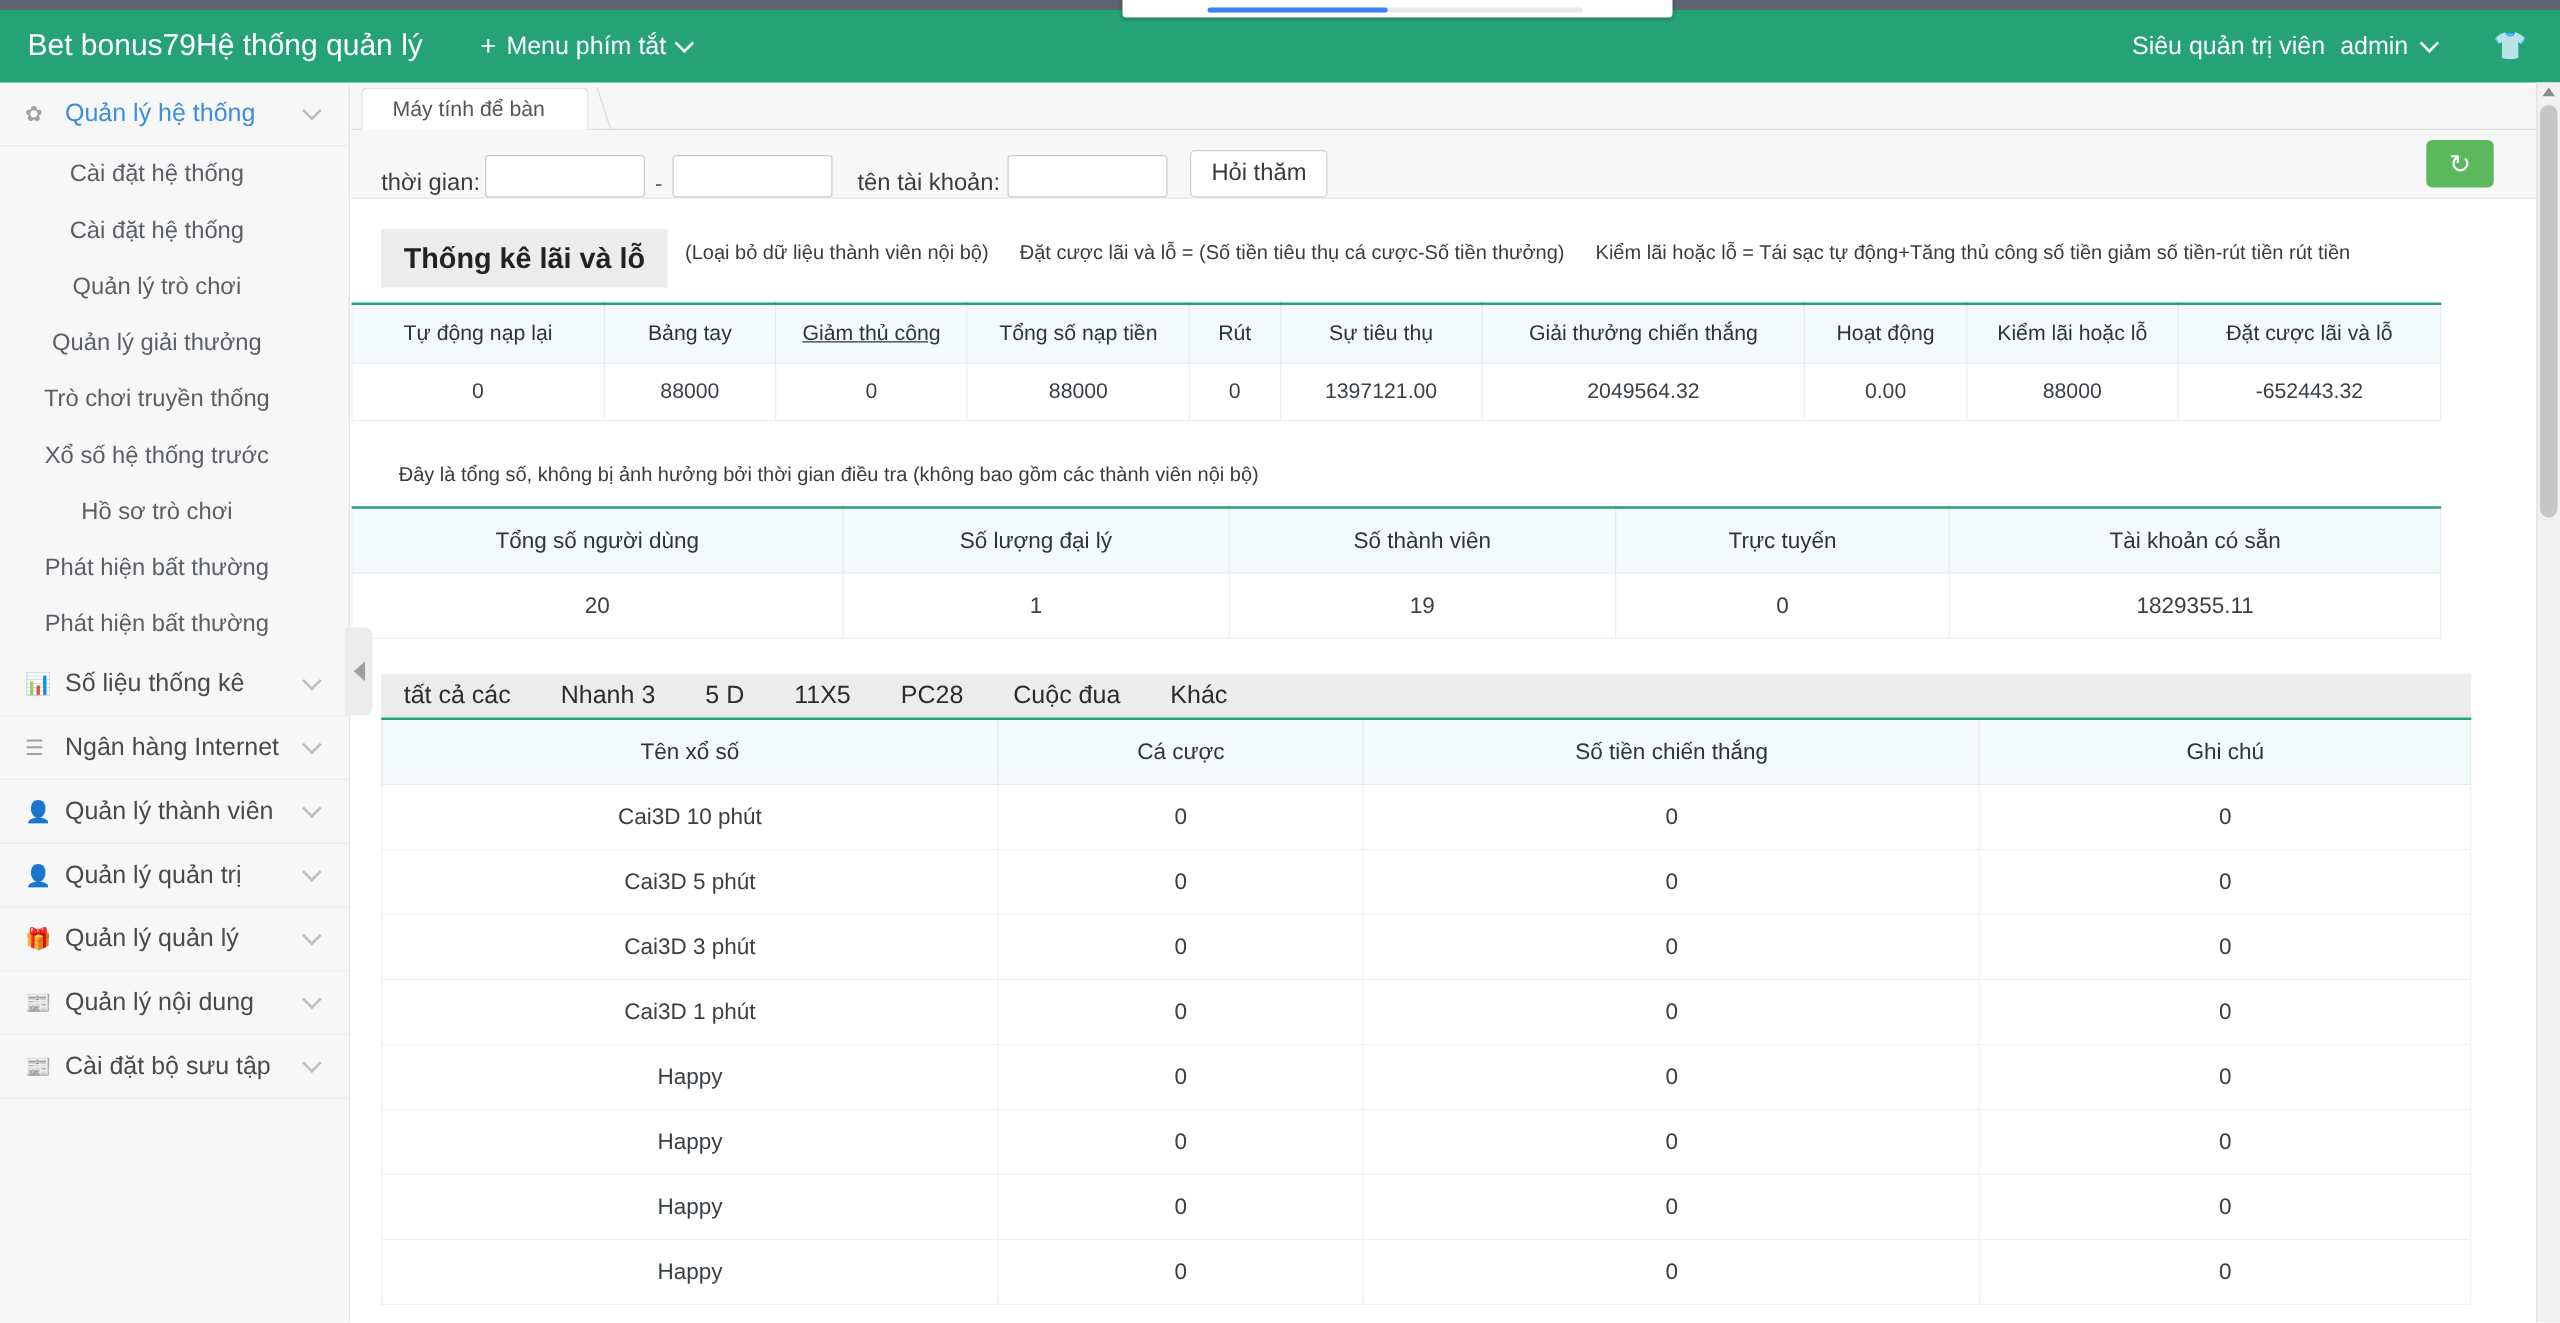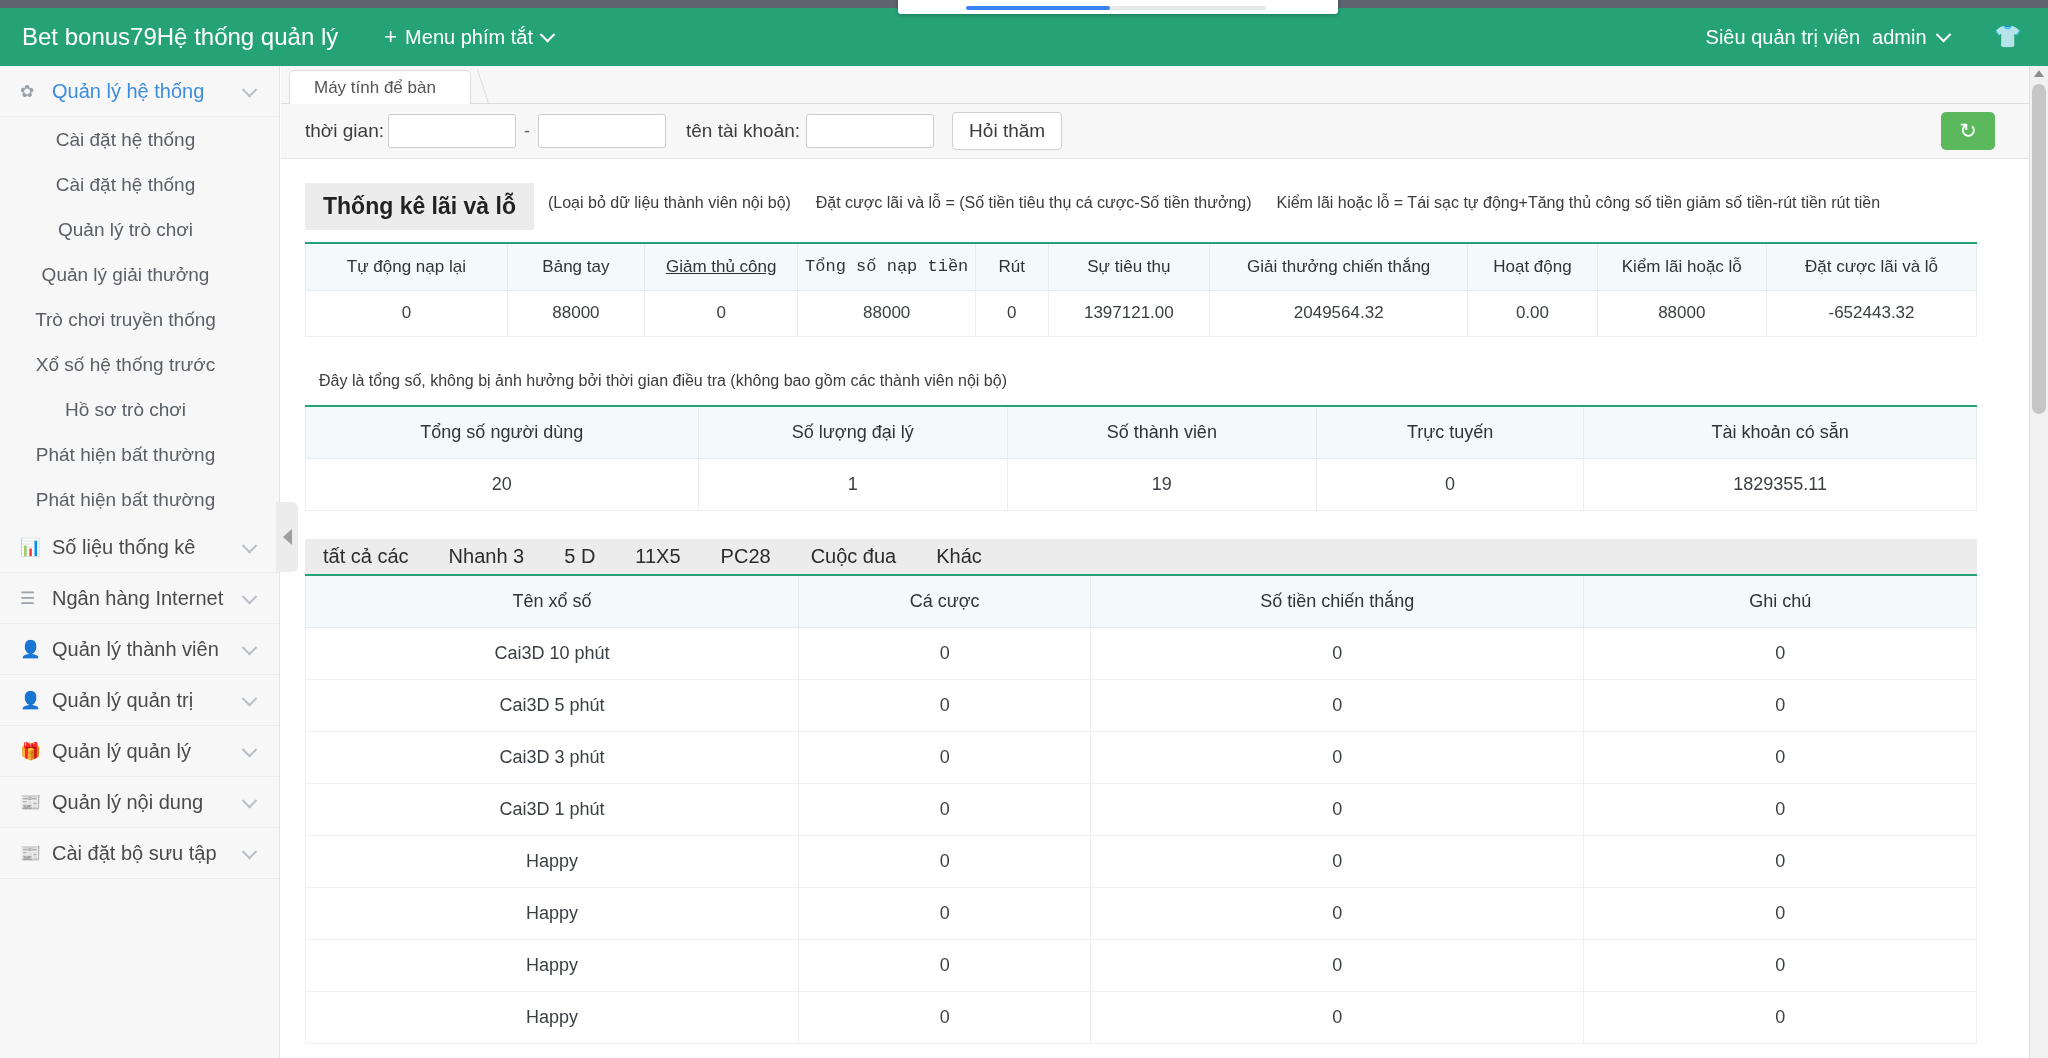--- a/index.html
+++ b/index.html
@@ -206,21 +206,21 @@
     transform: skewX(18deg);
   }
 
   
   #filter-bar {
     position: relative;
     height: 55px;
     background: #f7f7f7;
     border-bottom: 1px solid #e3e3e3;
     display: flex;
-    align-items: center;
+    align-items: flex-end;
     padding-left: 24px;
   }
   #filter-bar .flabel {
     font-size: 19px;
     color: #3d3d3d;
     margin-right: 4px;
     white-space: nowrap;
   }
   #filter-bar input.finput {
     width: 128px; height: 34px;
@@ -294,21 +294,20 @@
     color: #3b3b3b;
     margin-left: 14px;
     line-height: 1.55;
     padding-top: 8px;
     max-width: 1460px;
   }
   .section-note .note-gap { display: inline-block; width: 16px; }
 
   table.grid {
     width: 1672px;
-    margin-left: 24px;
     margin-top: 12px;
     border-collapse: collapse;
     border-top: 2px solid #26a376;
     table-layout: fixed;
   }
   table.grid th {
     background: #f4f9fc;
     border: 1px solid #e6ebee;
     border-top: none;
     font-size: 17px;
@@ -505,21 +504,21 @@
         <span class="note-gap"></span>
         <span>Kiểm lãi hoặc lỗ = Tái sạc tự động+Tăng thủ công số tiền giảm số tiền-rút tiền rút tiền</span>
       </div>
     </div>
     <table class="grid" id="profit-table">
         <thead>
           <tr>
             <th style="width: 12.5%;">Tự động nạp lại</th>
             <th style="width: 8.5%;">Bảng tay</th>
             <th style="width: 9.5%; text-decoration: underline;">Giảm thủ công</th>
-            <th style="width: 11%; font-family: Liberation Mono, monospace;">Tổng số nạp tiền</th>
+            <th style="width: 11%;">Tổng số nạp tiền</th>
             <th style="width: 4.5%;">Rút</th>
             <th style="width: 10%;">Sự tiêu thụ</th>
             <th style="width: 16%;">Giải thưởng chiến thắng</th>
             <th style="width: 8%;">Hoạt động</th>
             <th style="width: 10.5%;">Kiểm lãi hoặc lỗ</th>
             <th style="width: 13%;">Đặt cược lãi và lỗ</th>
           </tr>
         </thead>
         <tbody>
           <tr>

